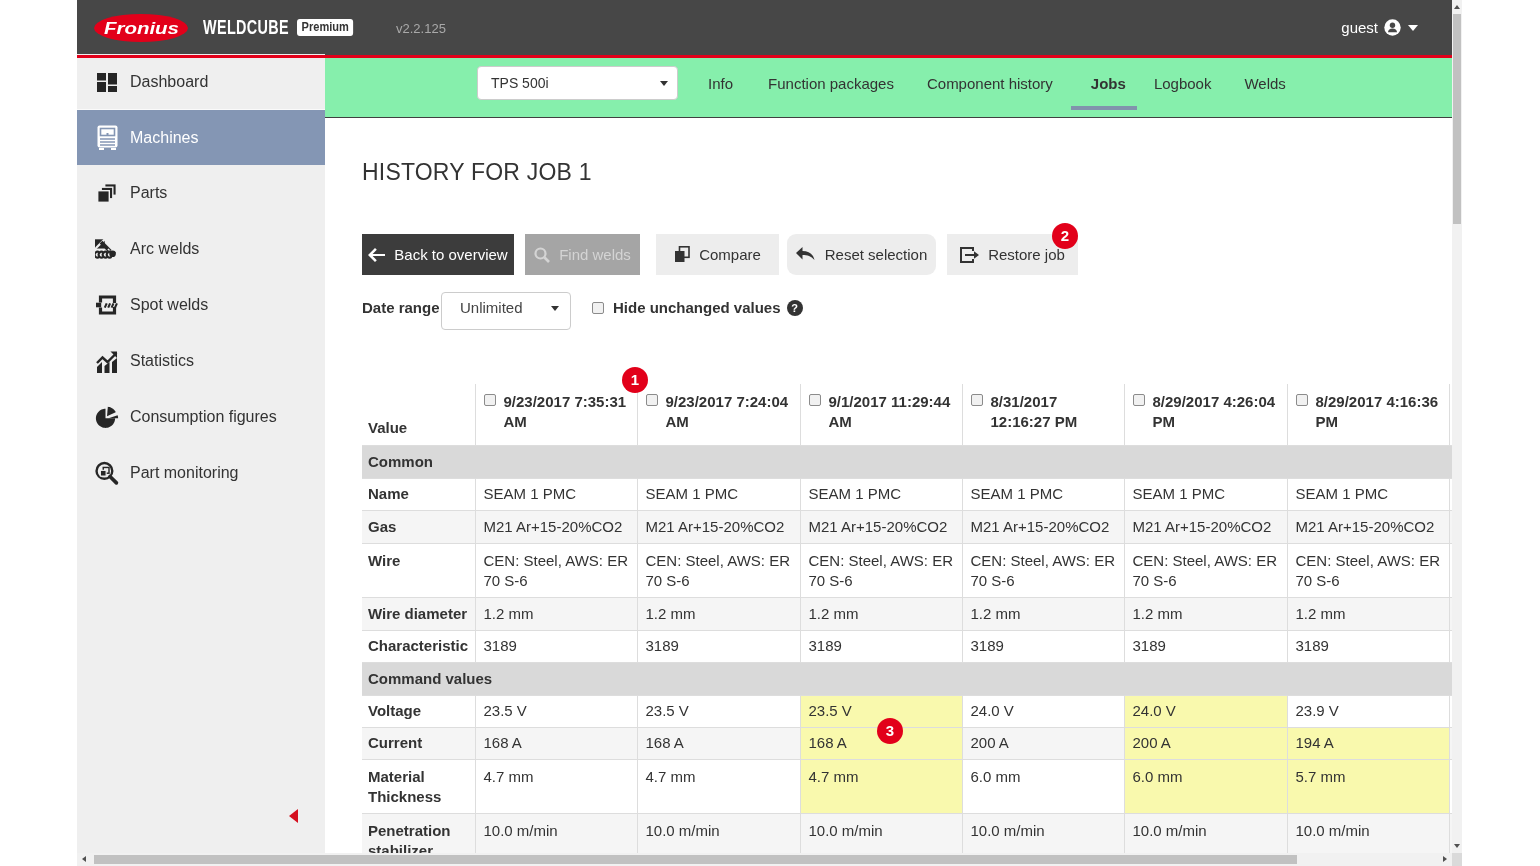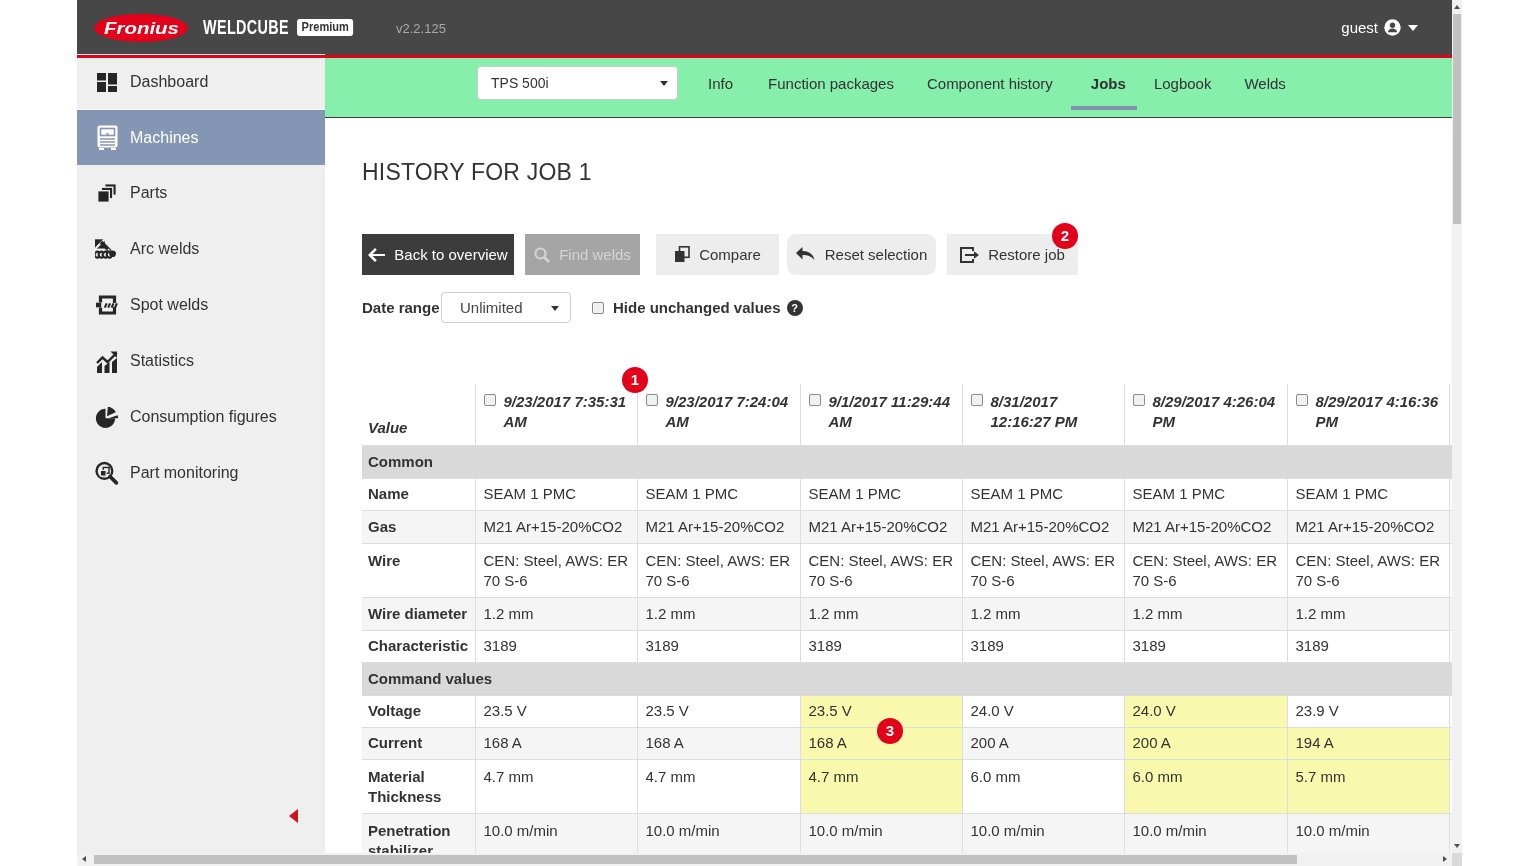--- a/index.html
+++ b/index.html
@@ -35,36 +35,36 @@
 #btns { position:absolute; left:285px; top:234px; height:41px; display:flex; }
 .btn { height:41px; display:flex; align-items:center; justify-content:center; font-size:15px; white-space:nowrap; }
 .btn svg { margin-right:9px; }
 #b1 { width:152px; background:#3c3c3c; color:#fff; margin-right:11px; }
 #b2 { width:115px; background:#a5a5a5; color:#d4d4d4; margin-right:16px; }
 #b3 { width:123px; background:#ededed; color:#333; margin-right:8px; }
 #b4 { width:149px; background:#ededed; color:#333; margin-right:11px;border-radius:9px; }
 #b5 { width:131px; background:#ededed; color:#333; }
 
 #drl { position:absolute; left:285px; top:292px; height:31px; line-height:31px; font-size:15px; font-weight:bold; color:#333; }
-#dsel { position:absolute; left:364px; top:292px; width:130px; height:31px; border:1px solid #ccc; border-radius:4px; background:#fff; font-size:15px; color:#444; line-height:29px; padding-left:18px; }
+#dsel { position:absolute; left:364px; top:292px; width:130px; height:38px; border:1px solid #ccc; border-radius:4px; background:#fff; font-size:15px; color:#444; line-height:29px; padding-left:18px; }
 #dsel .car { position:absolute; right:11px; top:13px; width:0; height:0; border-left:4px solid transparent; border-right:4px solid transparent; border-top:5px solid #333; }
 #hide { position:absolute; left:515px; top:292px; height:31px; display:flex; align-items:center; font-size:15px; font-weight:bold; color:#333; }
 .cb { width:12px; height:12px; border:1px solid #8b8b8b; border-radius:2px; background:#f1f1f1; }
 #hide .cb { margin-right:9px; }
 #qm { width:16px; height:16px; border-radius:50%; background:#333; color:#fff; font-size:11px; font-weight:bold; text-align:center; line-height:16px; margin-left:6px; }
 
 #tbl { position:absolute; left:285px; top:384px; width:1249px; border-collapse:collapse; table-layout:fixed; font-size:15px; color:#333; }
 #tbl td { padding:5px 8px; line-height:20px; border-bottom:1px solid #ddd; vertical-align:middle; overflow:hidden; }
 #tbl td.lbl { font-weight:bold; padding-left:6px; padding-right:3px; }
 #tbl td.v { border-left:1px solid #ddd; }
 #tbl tr.sec td { background:#d9d9d9; font-weight:bold; padding-left:6px; }
 #tbl tr.str td { background:#f5f5f5; }
 #tbl td.y { background:#f9f9ad !important; }
 #tbl tr.str td.y { background:#f9f9ad; }
-#tbl thead td { vertical-align:top; padding-top:8px; font-weight:bold;font-style:italic; }
+#tbl thead td { vertical-align:top; padding-top:8px; font-weight:bold; }
 #tbl thead td.vallbl { vertical-align:bottom; padding-bottom:7px; }
 .hcell { display:flex; }
 .hcell .cb { flex:0 0 12px; margin-top:2px; margin-right:8px; }
 .hcell .dt { width:126px; }
 .tw { vertical-align:top !important; padding-top:7px !important; }
 
 .badge { position:absolute; width:26px; height:26px; border-radius:50%; background:#e2001a; color:#fff; font-size:15px; font-weight:bold; text-align:center; line-height:26px; z-index:9; }
 
 #vsb { position:absolute; left:1452px; top:0; width:10px; height:853px; background:#f1f1f1; }
 #vsb .thumb { position:absolute; left:1px; top:14px; width:8px; height:210px; background:#c1c1c1; }

